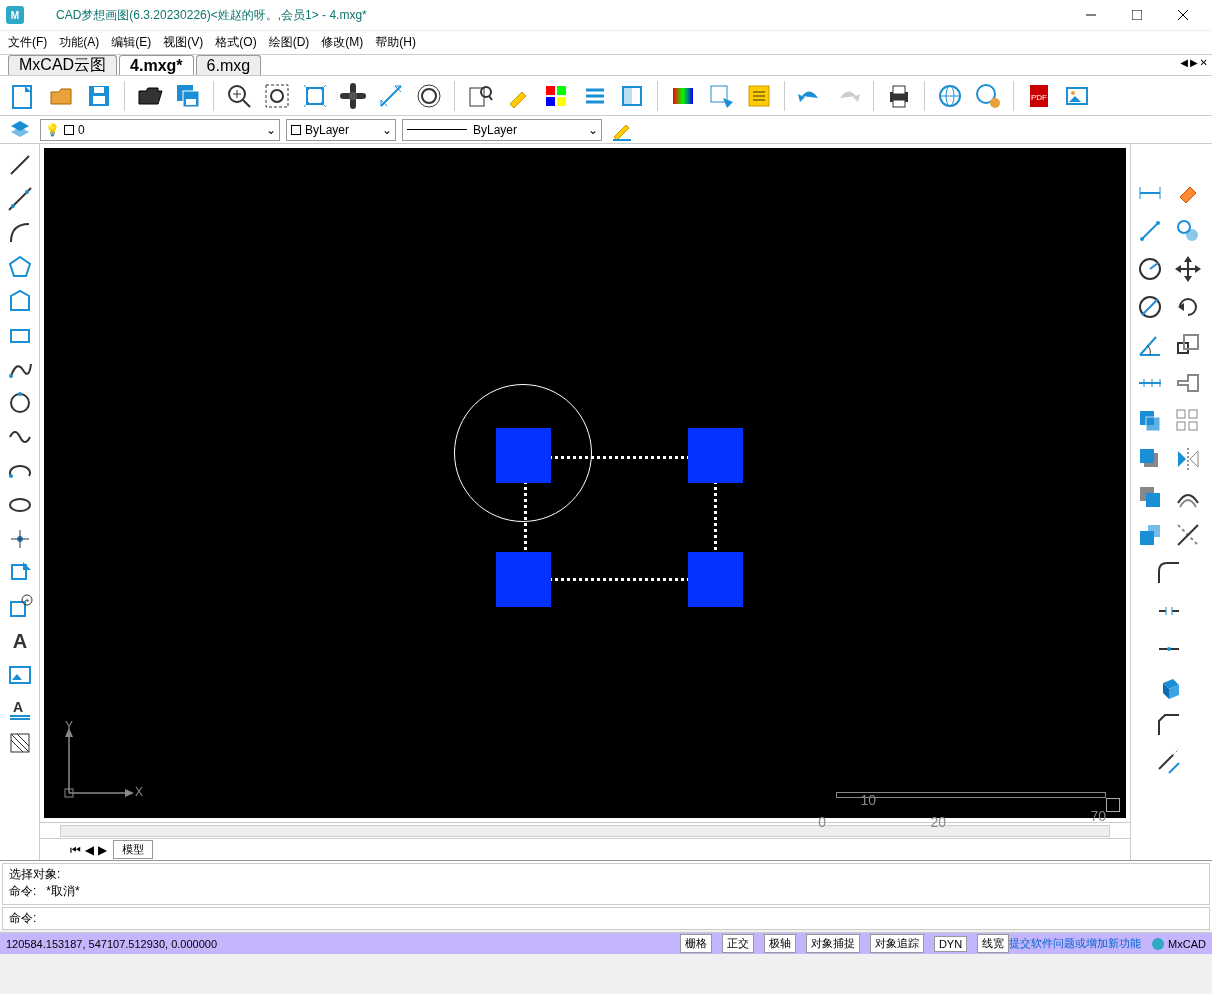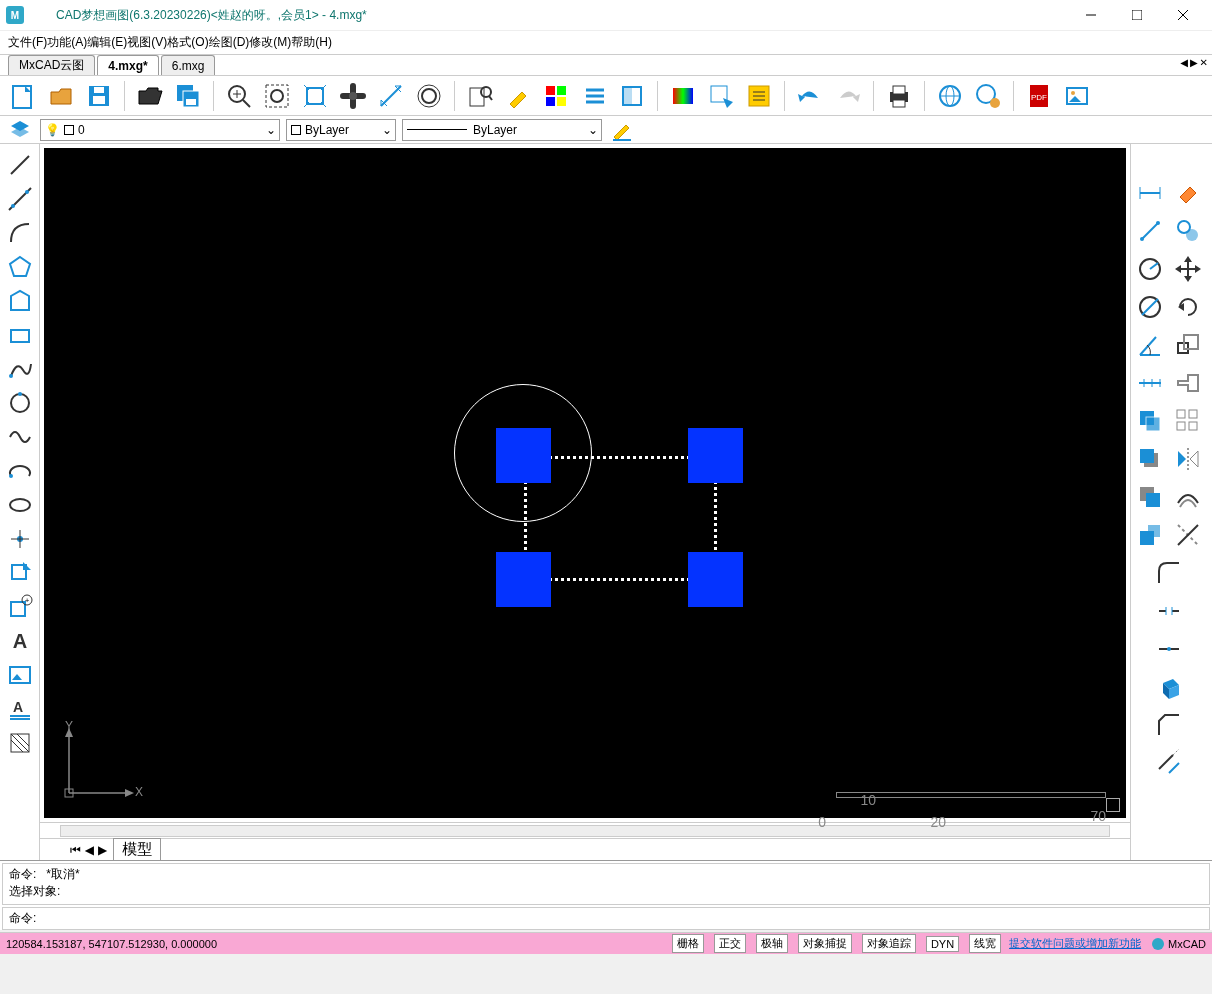--- a/index.html
+++ b/index.html
@@ -4,25 +4,25 @@
 <style>
 * { box-sizing: border-box; margin: 0; padding: 0; font-family: "Microsoft YaHei", sans-serif; }
 body { width: 1212px; height: 994px; background: #f0f0f0; overflow: hidden; font-size: 12px; }
 
 .titlebar { height: 30px; background: #fff; display: flex; align-items: center; padding: 0 6px; }
 .titlebar .app-ico { width: 18px; height: 18px; background: #2fa8c8; border-radius: 3px; margin-right: 6px; display:flex;align-items:center;justify-content:center;color:#fff;font-size:10px;font-weight:bold;}
 .titlebar .title { flex: 1; color: #0f766e; font-size: 12px; margin-left: 26px; }
 .winbtns { display: flex; }
 .winbtn { width: 46px; height: 30px; display:flex;align-items:center;justify-content:center; color:#000; }
 
-.menubar { height: 24px; background: #fff; display: flex; align-items: center; padding-left: 8px; border-top:1px solid #eee;}
+.menubar { height: 24px; background: #fff; display: flex; align-items: center; padding-left: 8px; gap: 12px; border-top:1px solid #eee;}
 .menubar .mi { color:#000; font-size:12px; }
 
 .tabstrip { height: 22px; background:#fff; border-top:1px solid #ccc; border-bottom:1px solid #ccc; display:flex; align-items:flex-end; padding-left:8px; position:relative;}
-.doctab { height:20px; padding:0 10px; border:1px solid #999; border-bottom:none; margin-right:2px; border-radius:3px 3px 0 0; display:flex;align-items:center; font-size:12px; background:#eee;}
+.doctab { height:20px; padding:0 10px; border:1px solid #999; border-bottom:none; margin-right:2px; border-radius:3px 3px 0 0; display:flex;align-items:center; font-size:16px; background:#eee;}
 .doctab.active { background:#fff; font-weight:bold;}
 .tabctrls { position:absolute; right:4px; top:2px; display:flex; gap:2px; font-size:10px;}
 
 .maintoolbar { height:40px; background:#fff; border-bottom:1px solid #ccc; display:flex; align-items:center; padding:0 6px; gap:4px;}
 .tbtn { width:34px; height:34px; display:flex;align-items:center;justify-content:center; border-radius:3px;}
 .sep { width:1px; height:30px; background:#ccc; margin:0 4px;}
 
 .proptoolbar { height:28px; background:#fff; border-bottom:1px solid #ccc; display:flex; align-items:center; padding:0 6px; gap:6px;}
 .layerctl { width:240px; height:22px; border:1px solid #999; display:flex;align-items:center; padding-left:4px; font-size:12px;}
 .ltctl { width:110px; height:22px; border:1px solid #999; display:flex;align-items:center; padding-left:4px; font-size:12px;}
@@ -31,31 +31,31 @@
 
 .workrow { display:flex; height: 716px; background:#fff;}
 .lefttools { width:40px; background:#fff; border-right:1px solid #ccc; display:flex; flex-direction:column; align-items:center; padding-top:4px; gap:0;}
 .ltool { width:34px; height:34px; display:flex;align-items:center;justify-content:center; margin-bottom:0px;}
 .canvaswrap { flex:1; display:flex; flex-direction:column;}
 .canvas { flex:1; background:#000; position:relative; margin:4px;}
 .righttools { width:82px; background:#fff; border-left:1px solid #ccc; display:flex; flex-wrap:wrap; align-content:flex-start; padding-top:30px;}
 .rtool { width:38px; height:38px; display:flex;align-items:center;justify-content:center;}
 
 .modeltabs { height:22px; border-top:1px solid #ccc; display:flex; align-items:center; padding-left:30px;}
-.mtab { padding:1px 8px; border:1px solid #999; font-size:15px;}
+.mtab { padding:1px 8px; border:1px solid #999; font-size:11px;}
 
 .cmdarea { border-top:1px solid #999; background:#fff; }
 .cmdhist { height:42px; padding:2px 6px; font-size:12px; border:1px solid #ccc; margin:2px; overflow:hidden;}
 .cmdline { display:flex; align-items:center; padding:2px 6px; font-size:12px; border:1px solid #ccc; margin:2px;}
 .cmdline input { flex:1; border:none; outline:none; font-size:12px;}
 
-.statusbar { height:22px; background:#f9a8d4; border-top:1px solid #ccc; display:flex; align-items:center; font-size:11px; padding:0 6px;}
+.statusbar { height:22px; background:#c4b5fd; border-top:1px solid #ccc; display:flex; align-items:center; font-size:11px; padding:0 6px;}
 .coords { flex:1;}
 .sbtn { padding:1px 4px; border:1px solid #999; margin-left:10px; background:#fff;}
-.slink { color:#0066cc; text-decoration:underline; margin-left:8px;}
+.slink { color:#0066cc; }
 
 
 .sq { position:absolute; width:55px; height:55px; background:#0433ff; }
 .dline { position:absolute; border-top:3px dotted #fff; }
 .dlinev { position:absolute; border-left:3px dotted #fff; }
 .circ { position:absolute; border:1.5px solid #fff; border-radius:50%;}
 .axis { position:absolute; left:15px; bottom:15px; width:80px; height:80px;}
 .ruler { position:absolute; right:20px; bottom:20px; color:#888; font-size:14px;}
 </style>
 </head>
@@ -651,22 +651,22 @@
           <line x1="4" y1="20" x2="18" y2="6" stroke="#333" stroke-width="2"></line>
           <line x1="18" y1="6" x2="24" y2="0" stroke="#888" stroke-dasharray="2"></line>
           <line x1="14" y1="24" x2="24" y2="14" stroke="#1b8fd6" stroke-width="2"></line>
         </svg>
       </div>
   </div>
 </div>
 
 <div class="cmdarea">
   <div class="cmdhist">
+    <div>选择对象:</div>
     <div><span>命令:</span>&nbsp;&nbsp;&nbsp;<span>*取消*</span></div>
-    <div>选择对象:</div>
   </div>
   <div class="cmdline">
     <span>命令:</span>&nbsp;
     <input type="text" style="">
   </div>
 </div>
 
 <div class="statusbar">
   <div class="coords">120584.153187,  547107.512930,  0.000000</div>
   <div class="sbtn">栅格</div>

